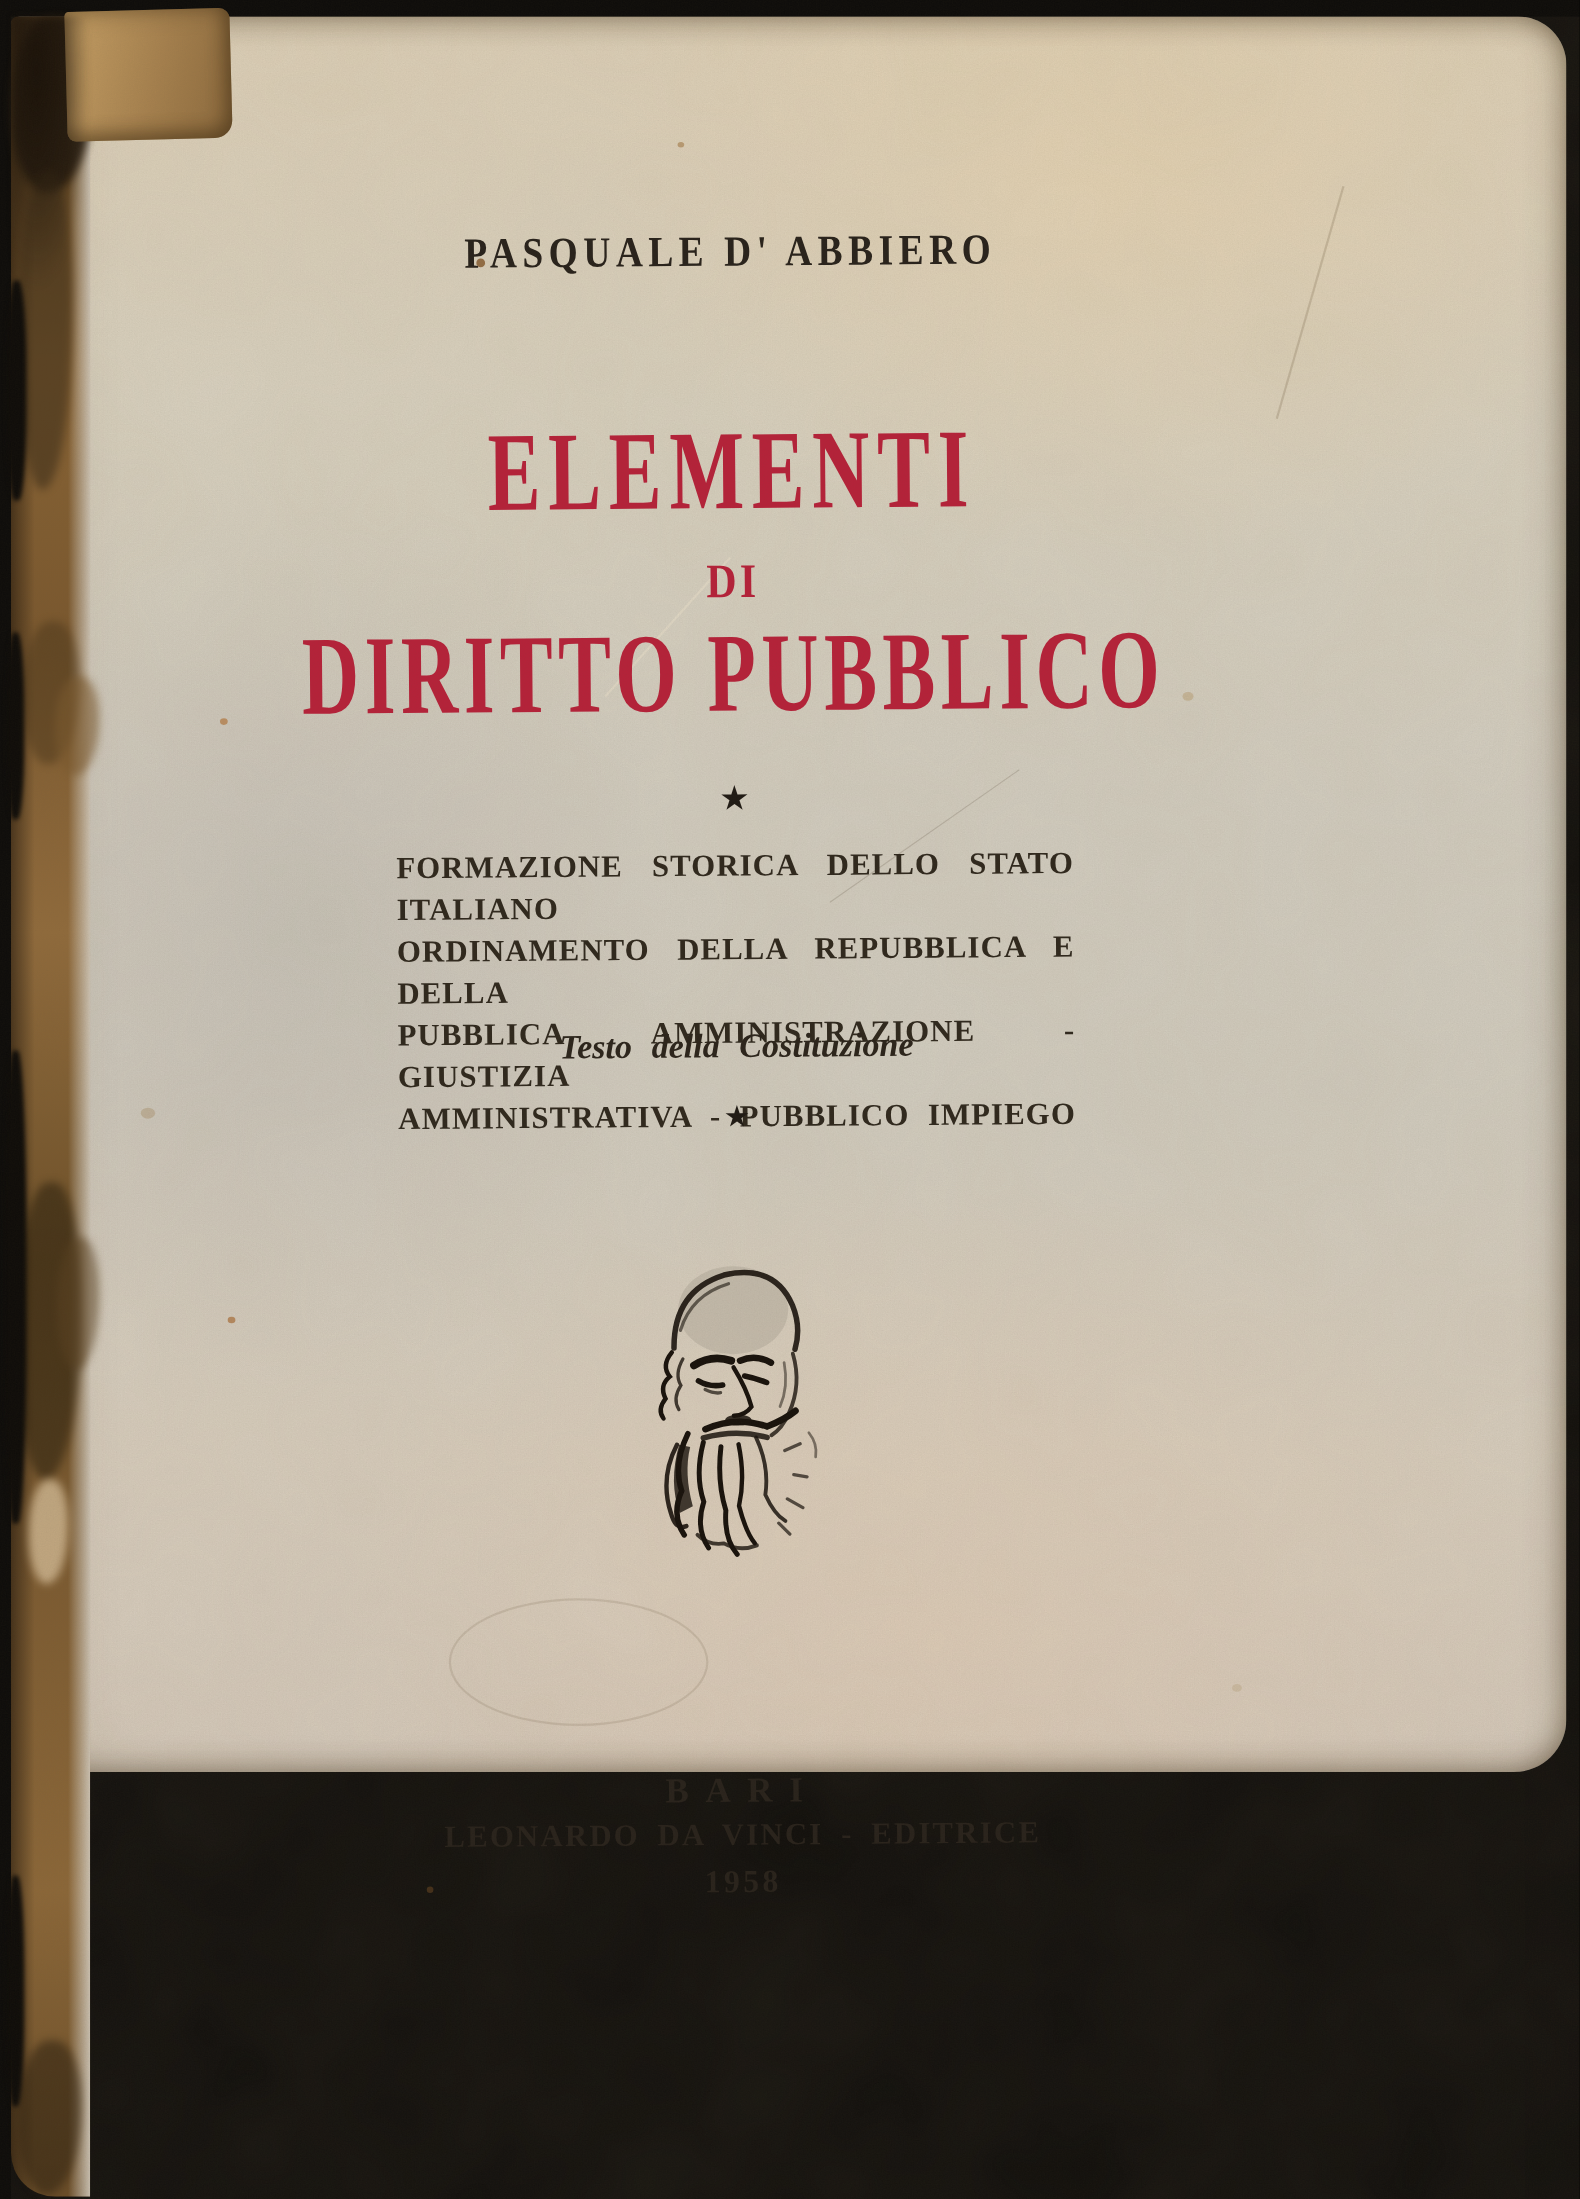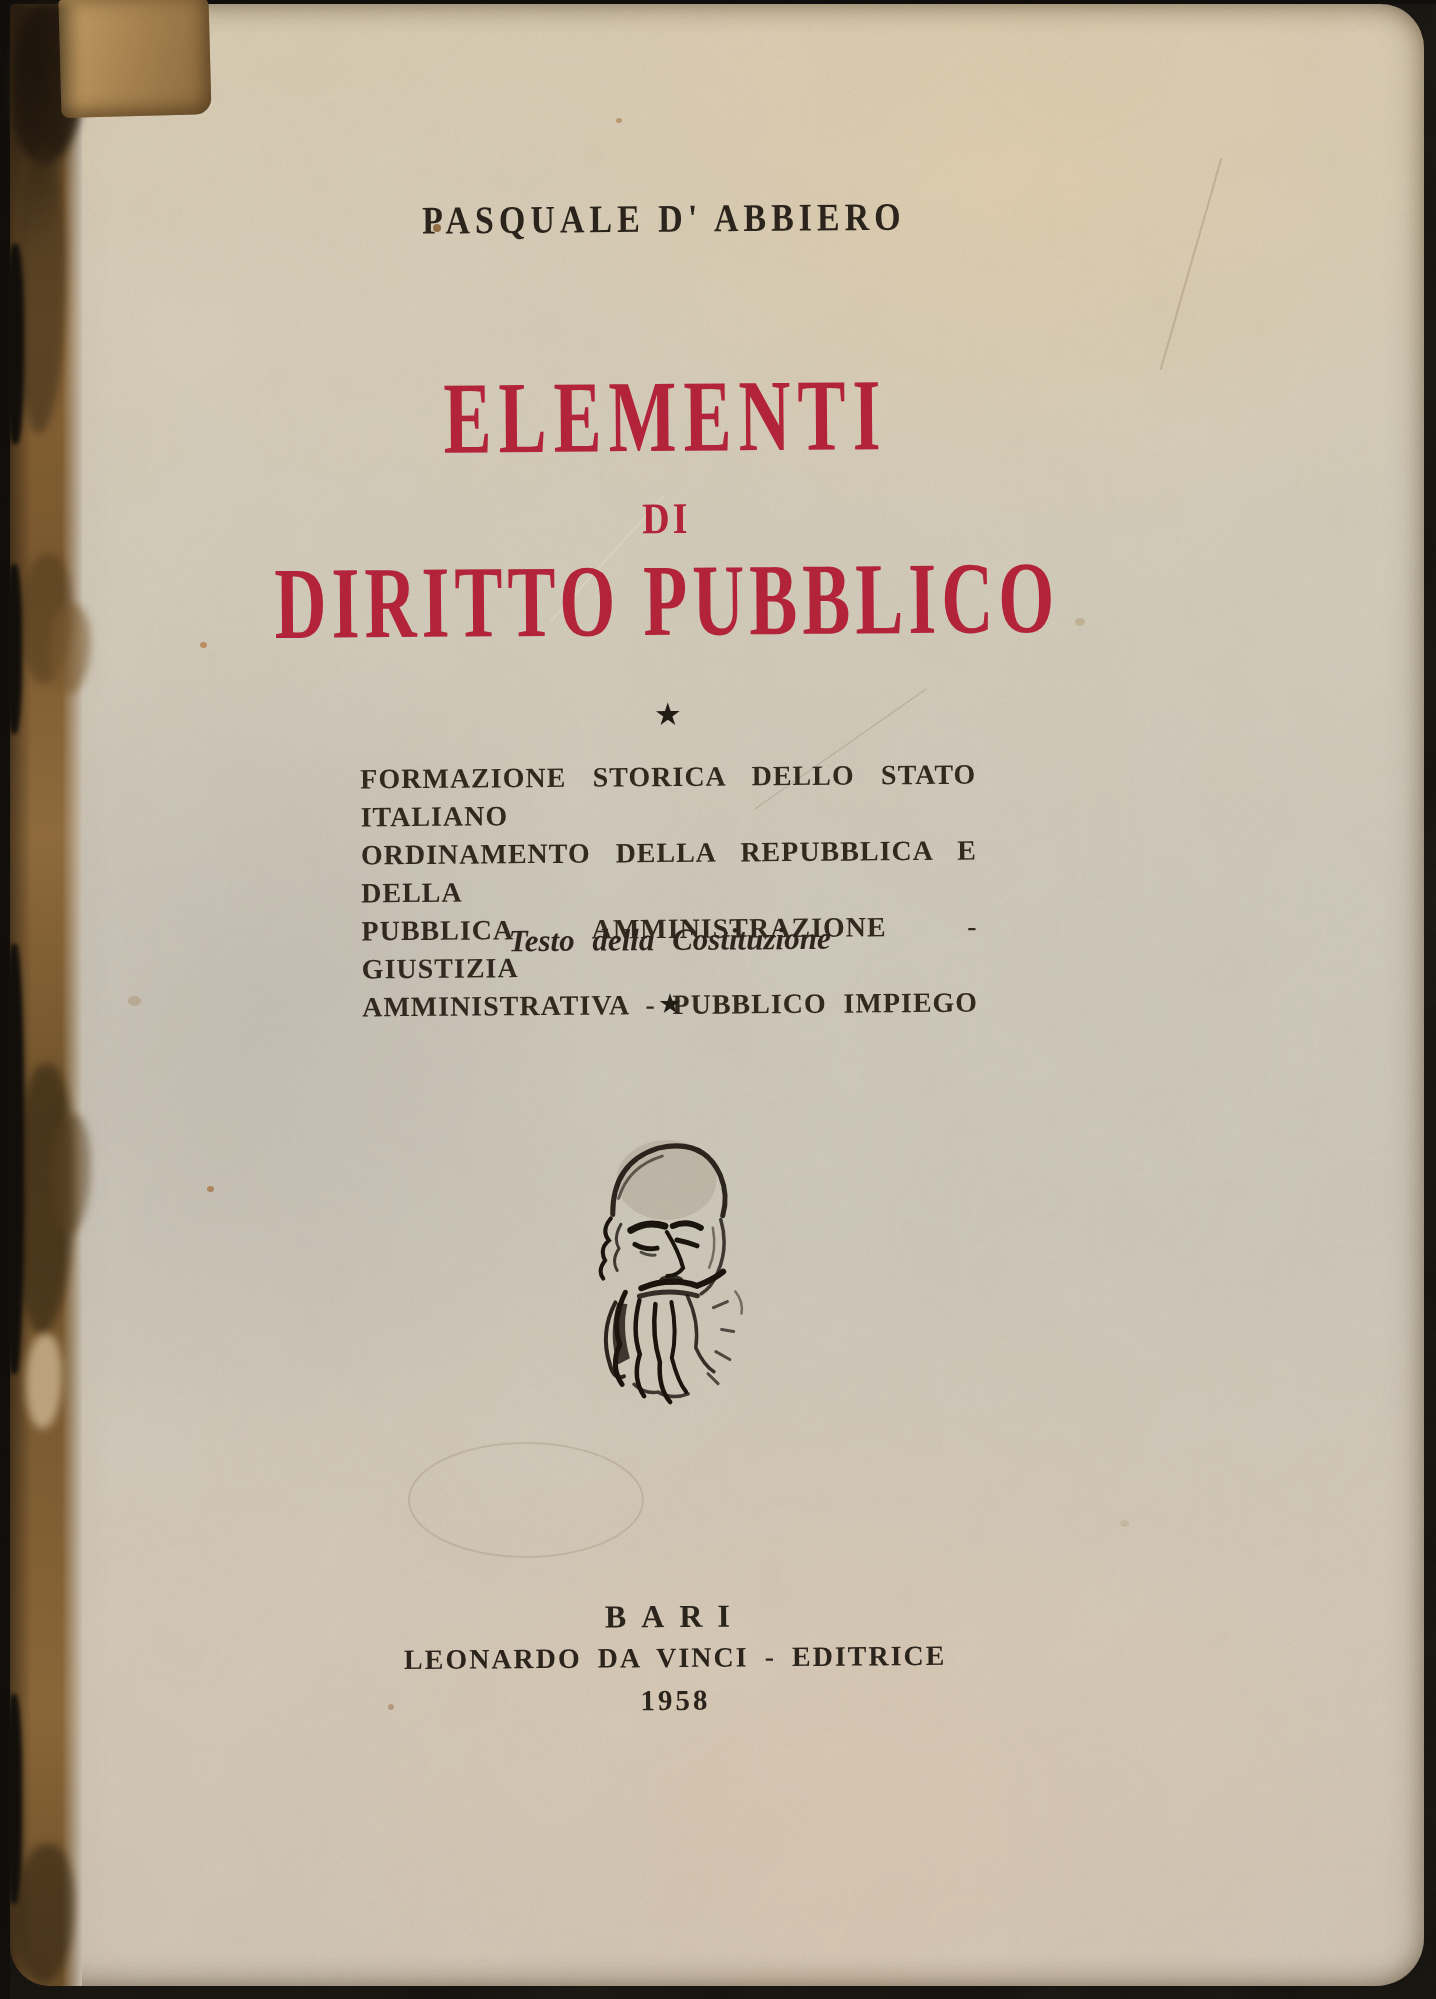--- a/index.html
+++ b/index.html
@@ -4,21 +4,21 @@
 <style>
   html,body{margin:0;padding:0;}
   body{
     width:1436px;height:1999px;
     background:#0b0a08;
     position:relative;
     overflow:hidden;
     font-family:"Liberation Serif", serif;
   }
   .cover{
-    position:absolute;left:10px;top:4px;width:1414px;height:1982px;
+    position:absolute;left:10px;top:15px;width:1414px;height:1596px;
     border-radius:8px 44px 48px 46px;
     background:
       radial-gradient(ellipse 700px 500px at 72% 9%, rgba(238,216,178,.60), rgba(238,216,178,0) 70%),
       radial-gradient(ellipse 600px 700px at 18% 52%, rgba(120,122,128,.12), rgba(120,122,128,0) 60%),
       radial-gradient(ellipse 800px 600px at 60% 92%, rgba(232,208,182,.45), rgba(232,208,182,0) 70%),
       linear-gradient(180deg,#e2d5bd 0%,#ddd6c5 22%,#d7d2c6 45%,#d6d1c5 62%,#dcd2c3 82%,#d9cec0 100%);
     box-shadow:
       inset 0 12px 26px -12px rgba(74,58,32,.55),
       inset -16px 0 34px -16px rgba(84,68,42,.50),
       inset 0 -14px 28px -14px rgba(70,55,35,.50),

